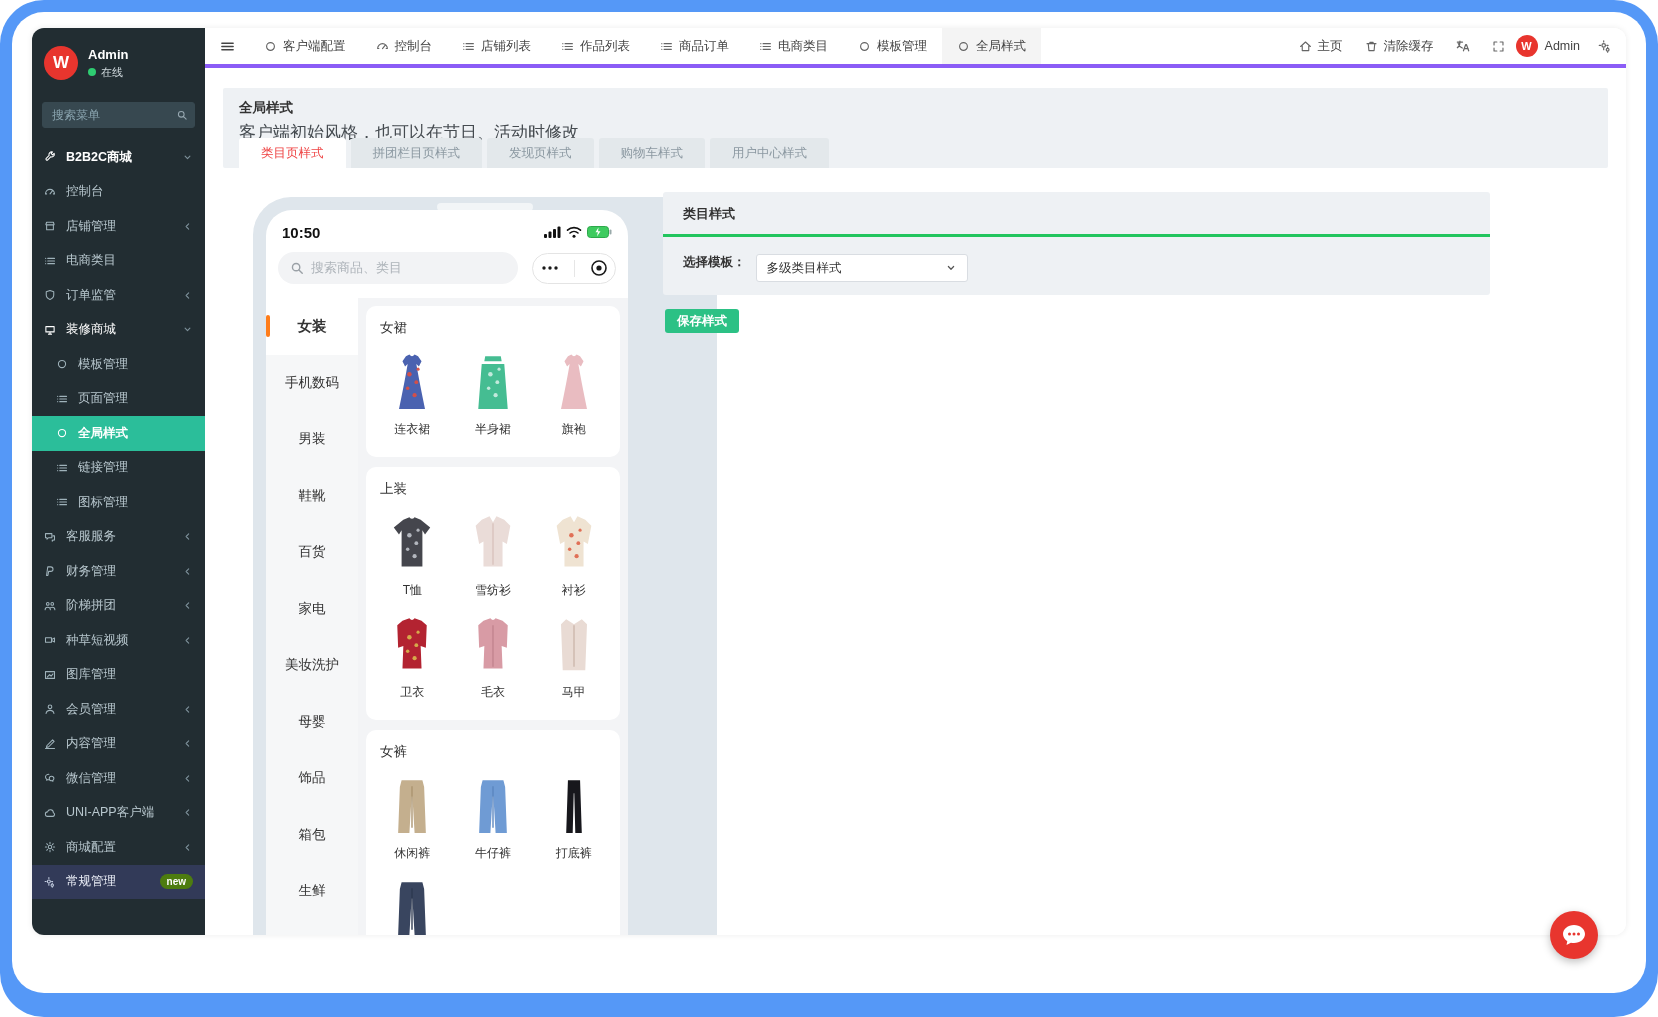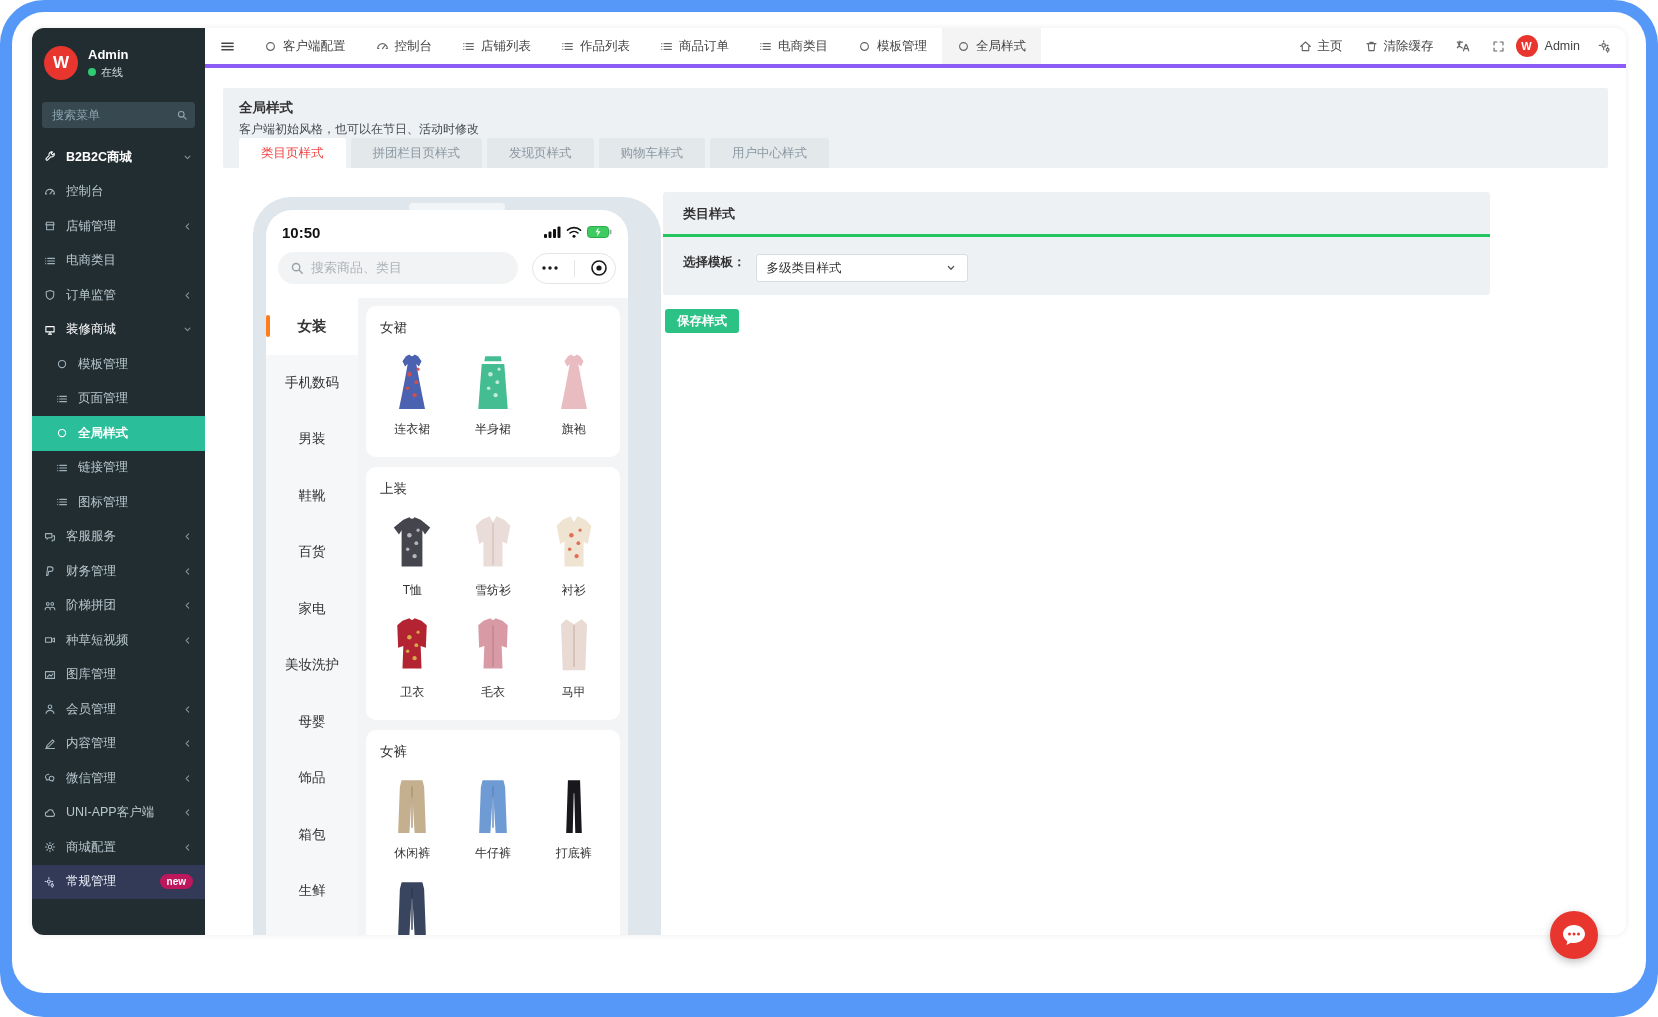--- a/index.html
+++ b/index.html
@@ -27,45 +27,45 @@
   .side-item .arrow { color:#7d909a; display:flex; }
   .side-item.header { color:#fff; font-weight:700; }
   .side-item.header .ico { color:#fff; }
   .side-item.open { color:#fff; }
   .side-item.open .ico { color:#fff; }
   .side-item.sub { padding-left:24px; }
   .side-item.active { background:#2bbe9a; color:#fff; font-weight:700; }
   .side-item.active .ico { color:#fff; }
   .side-item.highlight { background:#323a58; color:#e8ecf5; }
   .side-item.highlight .ico { color:#c3cde0; }
-  .badge-new { background:#be185d; color:#fff; font-size:10px; padding:2px 7px; border-radius:9px; font-weight:700;margin-left:36px; }
+  .badge-new { background:#4d7c0f; color:#fff; font-size:10px; padding:2px 7px; border-radius:9px; font-weight:700;margin-left:36px; }
 
   
   .navbar { position:absolute; left:173px; top:0; right:0; height:40px; background:#fff; border-bottom:4px solid #8b5cf6; display:flex; align-items:stretch; }
   .nav-burger { width:44px; display:flex; align-items:center; justify-content:center; color:#444; cursor:pointer; }
   .nav-tabs { display:flex; align-items:stretch; }
   .nav-item { display:flex; align-items:center; gap:6px; padding:0 15px; font-size:12.5px; color:#444; cursor:pointer; white-space:nowrap; }
   .nav-item .ico { color:#666; display:flex; }
   .nav-item.active { background:#f4f4f4; }
   .nav-right { margin-left:auto; display:flex; align-items:center; gap:0; padding-right:10px; }
   .nav-right .nav-item { padding:0 11px; }
   .nav-avatar { width:22px; height:22px; border-radius:50%; background:#e8352e; color:#fff; font-size:11px; font-weight:800; display:flex; align-items:center; justify-content:center; margin-right:7px; }
   .nav-admin { font-size:12.5px; color:#444; margin-right:14px; }
 
   
   .main { position:absolute; left:173px; top:40px; right:0; bottom:0; background:#fff; overflow:hidden; }
   .page-head { position:absolute; left:18px; top:20px; right:18px; height:80px; background:#eef1f4; border-radius:2px; padding:11px 16px 0 16px; }
   .page-title { font-size:13.5px; font-weight:700; color:#333; }
-  .page-sub { font-size:12px; color:#454b50; margin-top:4px; }
+  .page-sub { font-size:17px; color:#454b50; margin-top:4px; }
   .page-tabs { position:absolute; left:16px; bottom:0; display:flex; gap:5px; }
   .ptab { height:30px; display:flex; align-items:center; padding:0 22px; font-size:12.5px; background:#e3e8eb; color:#8b98a1; border-radius:3px 3px 0 0; cursor:pointer; }
   .ptab.active { background:#fff; color:#ef4444; }
 
   
-  .phone { position:absolute; left:48px; top:129px; width:408px; height:738px; background:#dfe6ec; border-radius:38px 38px 0 0; }
+  .phone { position:absolute; left:48px; top:129px; width:464px; height:738px; background:#dfe6ec; border-radius:38px 38px 0 0; }
   .phone-handle { position:absolute; left:50%; top:6px; transform:translateX(-50%); width:96px; height:8px; border-radius:5px; background:#f2f5f7; }
   .screen { position:absolute; left:13px; top:13px; width:362px; height:725px; background:#fff; border-radius:26px 26px 0 0; overflow:hidden; }
   .statusbar { position:absolute; left:0; top:8px; width:100%; height:28px; display:flex; align-items:center; padding:0 16px; }
   .sb-time { font-size:15px; font-weight:700; color:#111; }
   .sb-icons { margin-left:auto; display:flex; align-items:center; gap:5px; }
   .searchrow { position:absolute; left:0; top:42px; width:100%; padding:0 12px; display:flex; align-items:center; gap:10px; }
   .psearch { flex:0 0 auto; width:240px; height:32px; background:#f2f3f5; border-radius:16px; display:flex; align-items:center; gap:7px; padding:0 12px; color:#adb3b9; font-size:13px; }
   .capsule { margin-left:auto; width:84px; height:31px; border:1px solid #e4e4e4; background:#fff; border-radius:16px; display:flex; align-items:center; justify-content:space-around; color:#222; }
   .capsule .divider { width:1px; height:17px; background:#e6e6e6; }
   .phone-body { position:absolute; left:0; top:88px; width:100%; bottom:0; display:flex; }

